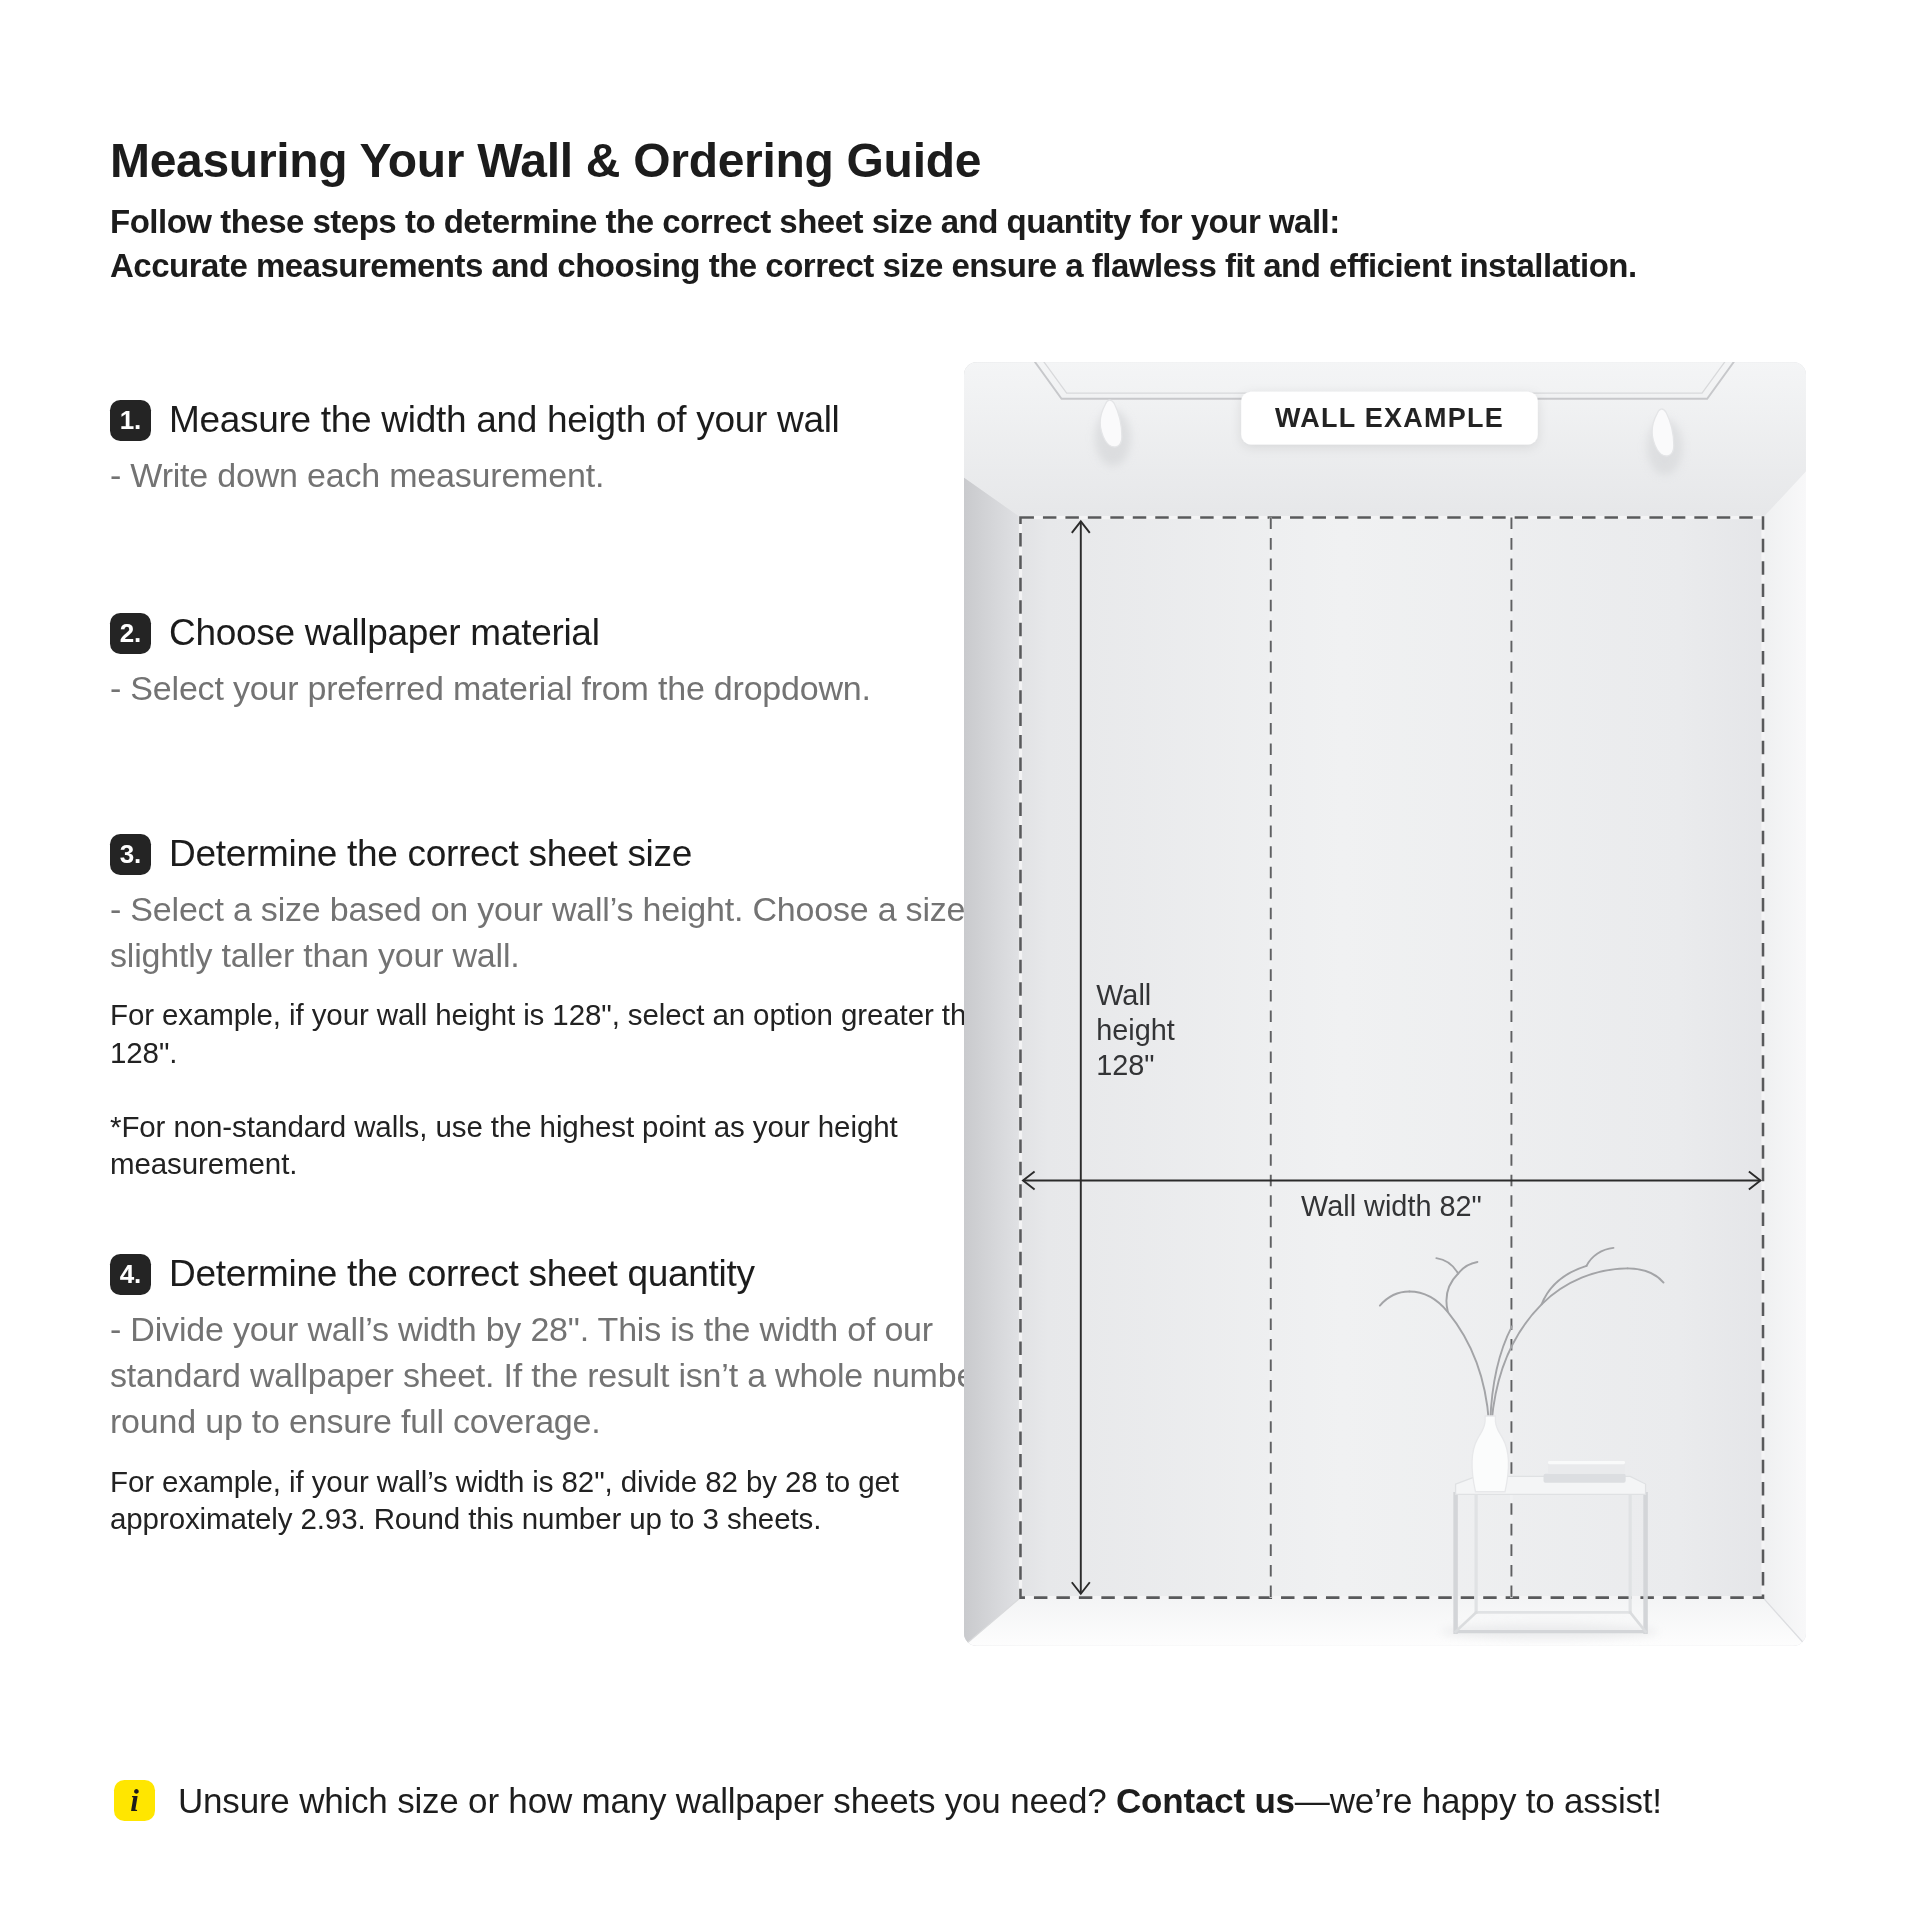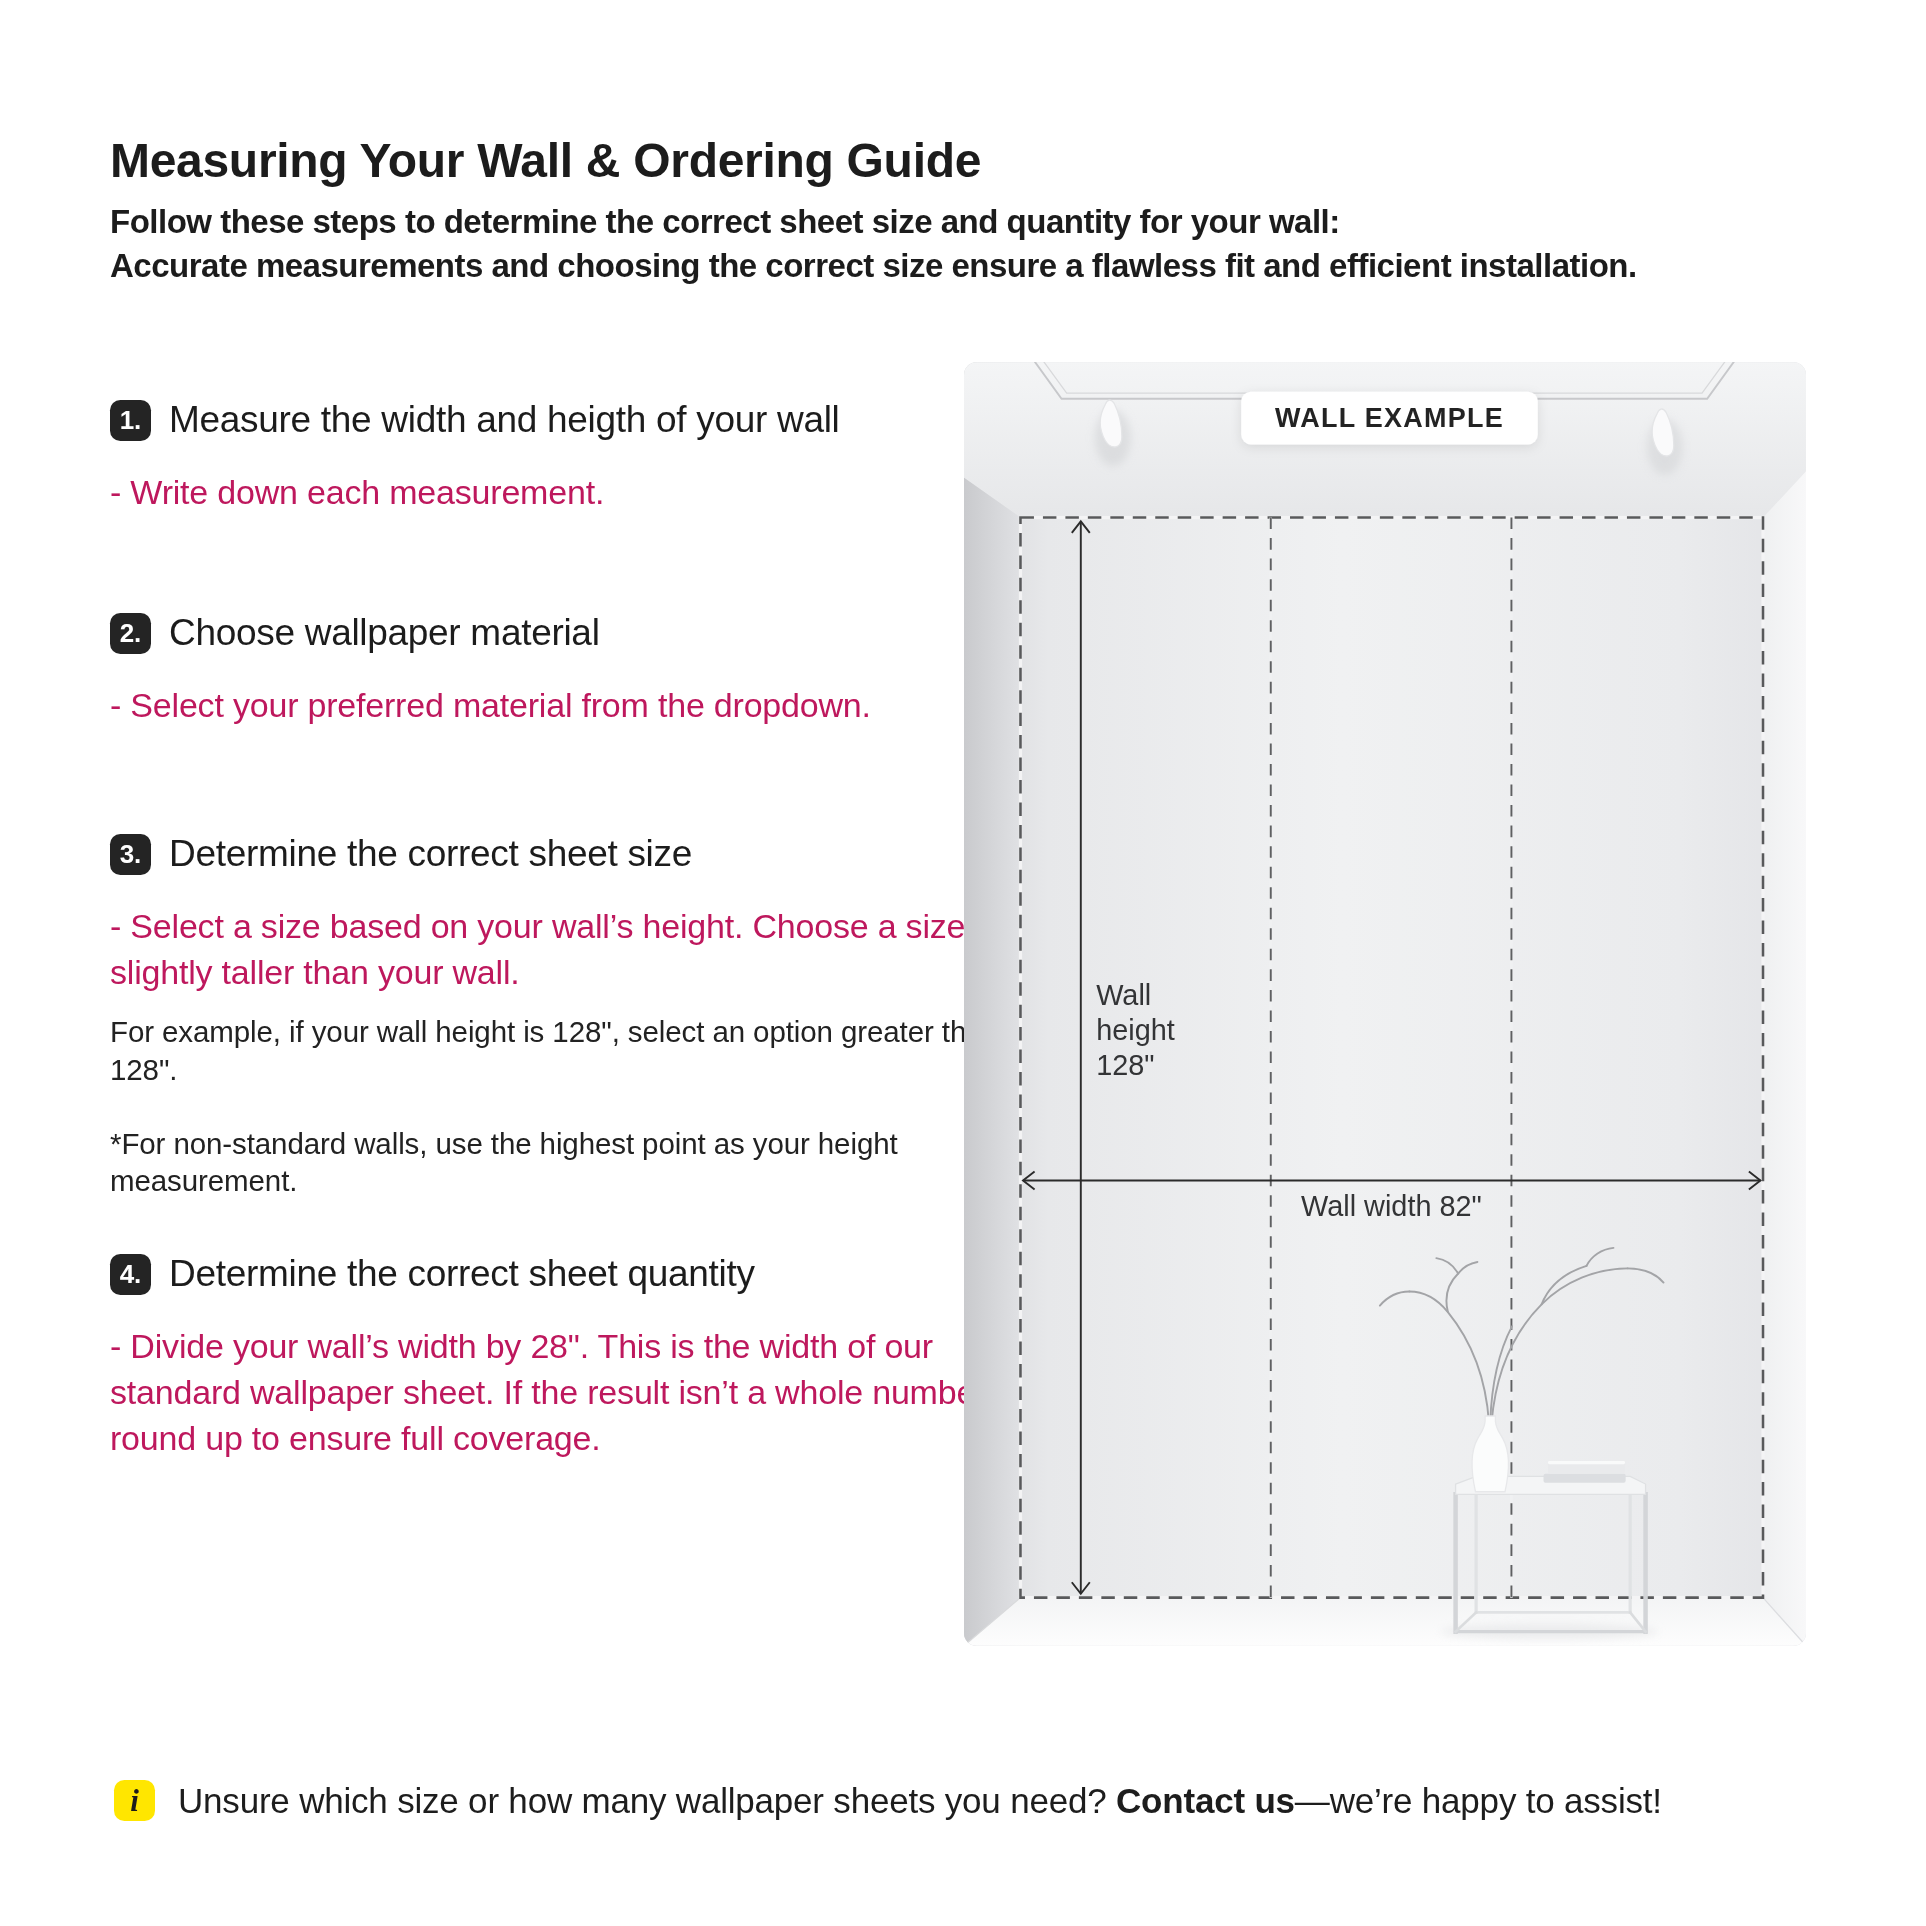--- a/index.html
+++ b/index.html
@@ -20,21 +20,21 @@
   #step-2{top:612px;}
   #step-3{top:833px;}
   #step-4{top:1253px;}
   .step-head{display:flex;align-items:center;gap:18px;}
   .badge{
     flex:0 0 auto;width:41px;height:41px;border-radius:10.3px;background:#242424;color:#ffffff;
     display:flex;align-items:center;justify-content:center;
     font-size:26px;font-weight:700;line-height:1;
   }
   .step-title{font-size:37px;font-weight:400;letter-spacing:-0.3px;color:#1c1c1c;}
-  .step-body{margin-top:28px;font-size:34px;font-weight:400;line-height:1.36;letter-spacing:-0.2px;color:#be185d;}
+  .step-body{margin-top:11px;font-size:34px;font-weight:400;line-height:1.36;letter-spacing:-0.2px;color:#737373;}
   .step-example{margin-top:18px;font-size:29.5px;font-weight:400;line-height:1.26;letter-spacing:-0.1px;color:#222222;}
   .step-note{margin-top:37px;font-size:29.5px;font-weight:400;line-height:1.26;letter-spacing:-0.1px;color:#222222;}
   .photo{
     position:absolute;left:964px;top:362px;width:842px;height:1284px;
     border-radius:13px;overflow:hidden;background:#ebecee;
   }
   .photo svg{display:block;width:100%;height:100%;}
   .footer{
     position:absolute;left:114px;top:1780px;width:1734px;
     display:flex;align-items:center;gap:23px;
@@ -88,20 +88,21 @@
     <div class="step-example">For example, if your wall height is 128", select an option greater than 128".</div>
     <div class="step-note">*For non-standard walls, use the highest point as your height measurement.</div>
   </div>
 
   <div class="step" id="step-4">
     <div class="step-head">
       <div class="badge">4.</div>
       <div class="step-title">Determine the correct sheet quantity</div>
     </div>
     <div class="step-body">- Divide your wall’s width by 28". This is the width of our standard wallpaper sheet. If the result isn’t a whole number, round up to ensure full coverage.</div>
+    <div class="step-example">For example, if your wall’s width is 82", divide 82 by 28 to get approximately 2.93. Round this number up to 3 sheets.</div>
   </div>
 
   <div class="photo">
     <svg viewBox="0 0 1312 2000">
       <defs>
         <linearGradient id="wallGrad" x1="0" y1="0" x2="1" y2="0">
           <stop offset="0" stop-color="#d6d7da"></stop>
           <stop offset="0.10" stop-color="#e7e8ea"></stop>
           <stop offset="0.45" stop-color="#f0f1f2"></stop>
           <stop offset="0.85" stop-color="#eaebed"></stop>

